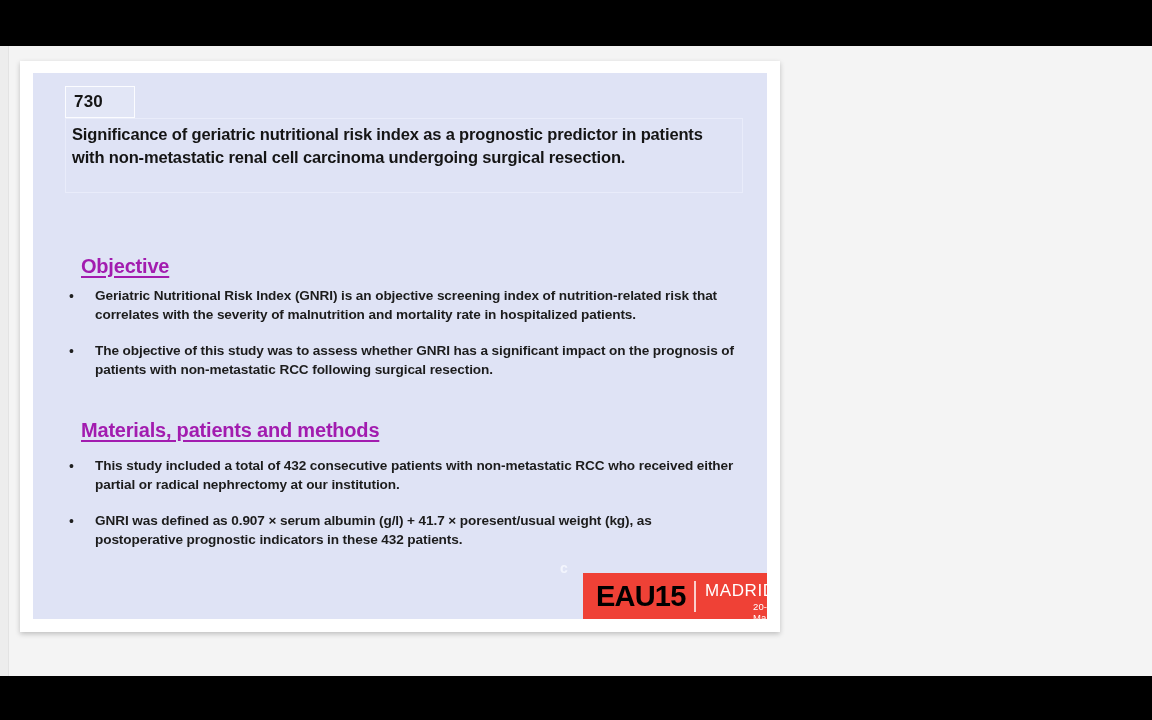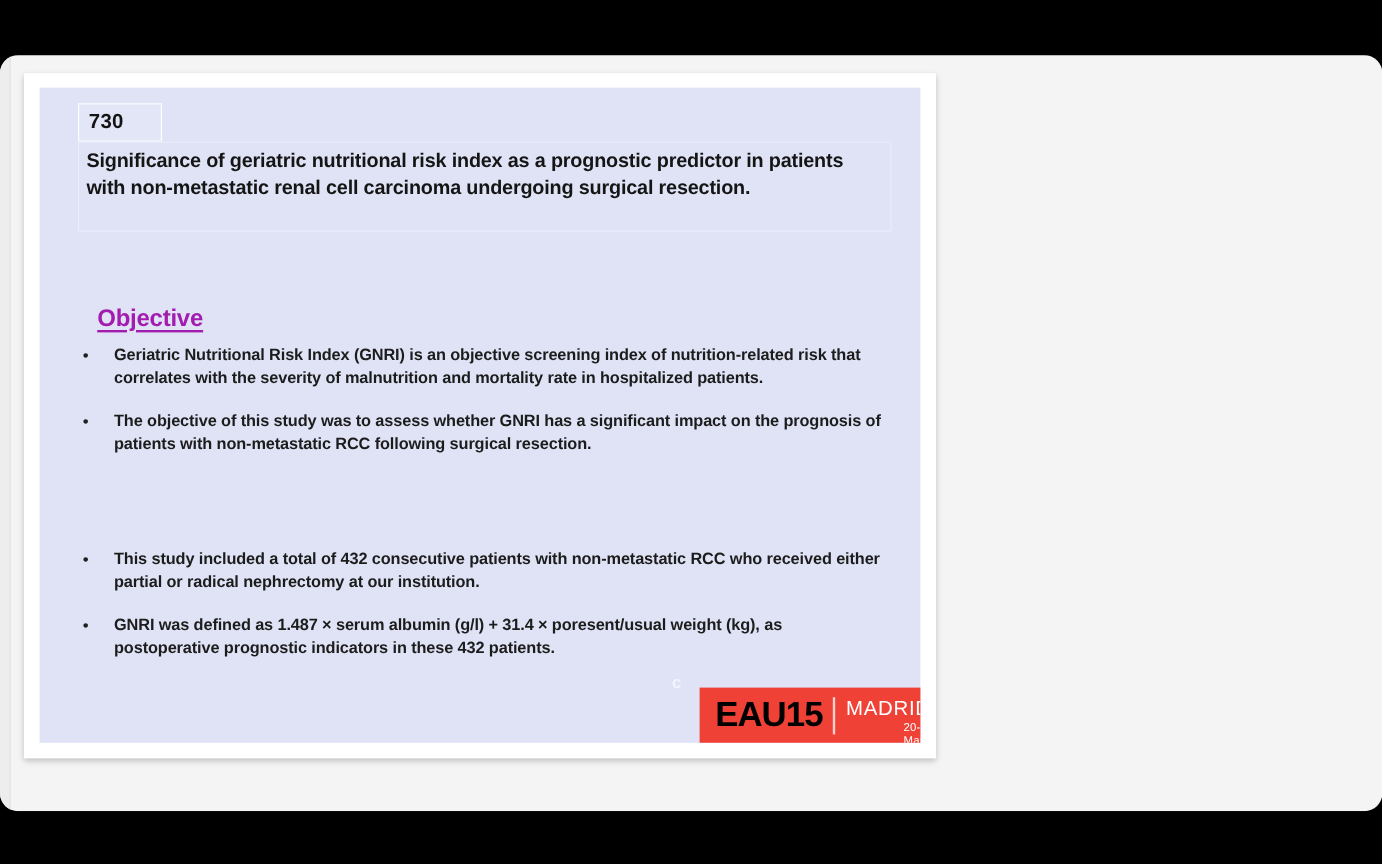--- a/index.html
+++ b/index.html
@@ -38,21 +38,20 @@
 
   
   #page {
     position: absolute;
     left: 0;
     top: 46px;
     width: 1152px;
     height: 630px;
     background: #f4f4f4;
     overflow: hidden;
-    border-radius: 15px;
   }
   .page-left-rail {
     position: absolute;
     left: 0; top: 0;
     width: 8px;
     height: 630px;
     background: #ededed;
     border-right: 1px solid #e3e3e3;
   }
 
@@ -296,29 +295,30 @@
         <div class="bullet" id="bullet-o1">
           <span class="dot">•</span>
           <span class="btext">Geriatric Nutritional Risk Index (GNRI) is an objective screening index of nutrition-related risk that correlates with the severity of malnutrition and mortality rate in hospitalized patients.</span>
         </div>
 
         <div class="bullet" id="bullet-o2">
           <span class="dot">•</span>
           <span class="btext">The objective of this study was to assess whether GNRI has a significant impact on the prognosis of patients with non-metastatic RCC following surgical resection.</span>
         </div>
 
+        <div class="section-heading" id="heading-materials">Materials, patients and methods</div>
 
         <div class="bullet" id="bullet-m1">
           <span class="dot">•</span>
           <span class="btext">This study included a total of 432 consecutive patients with non-metastatic RCC who received either partial or radical nephrectomy at our institution.</span>
         </div>
 
         <div class="bullet" id="bullet-m2">
           <span class="dot">•</span>
-          <span class="btext">GNRI was defined as 1.487 × serum albumin (g/l) + 31.4 × poresent/usual weight (kg), as postoperative prognostic indicators in these 432 patients.</span>
+          <span class="btext">GNRI was defined as 0.907 × serum albumin (g/l) + 41.7 × poresent/usual weight (kg), as postoperative prognostic indicators in these 432 patients.</span>
         </div>
 
         <div class="slide-artifact">c</div>
 
         <div id="eau-logo">
           <div class="eau-main">EAU15</div>
           <div class="eau-divider"></div>
           <div class="eau-city">MADRID</div>
           <div class="eau-dates">20-24 March 2015</div>
         </div>

